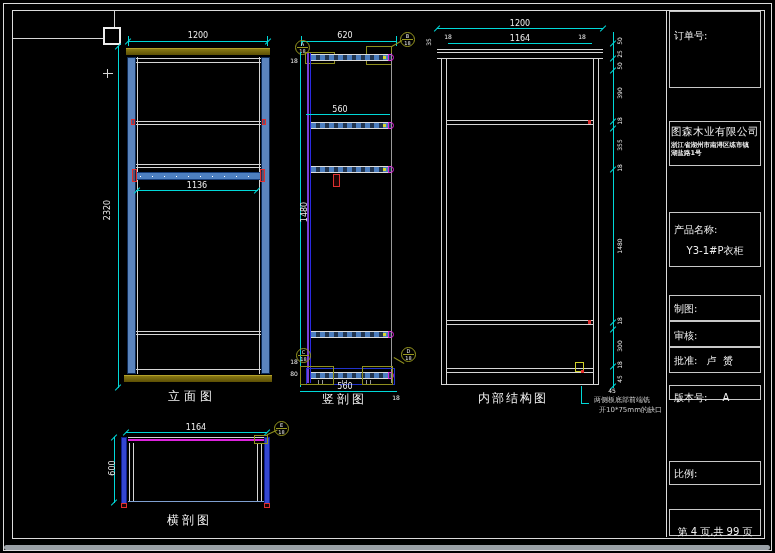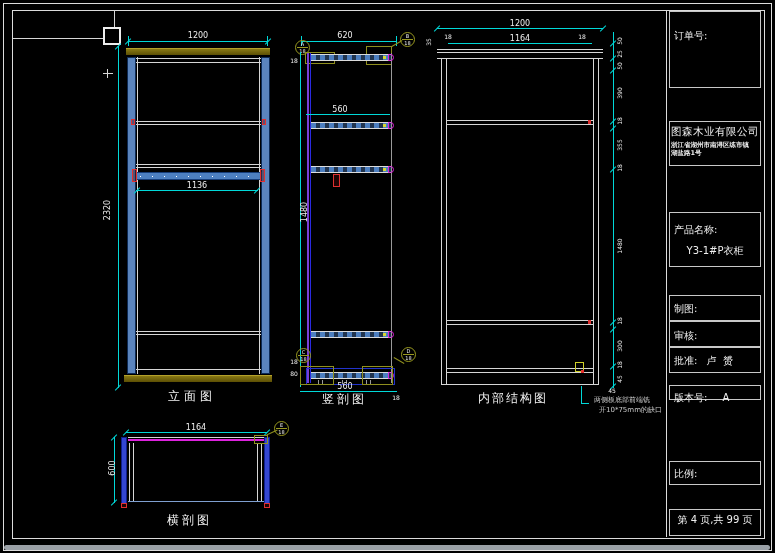--- a/index.html
+++ b/index.html
@@ -283,18 +283,18 @@
     <span>批准:</span>
     <span style="margin-left:6px;white-space:pre;">卢  赟</span>
   </div>
   <div class="tbrow" style="top:363px;height:15px;padding-top:6px;margin-top:12px;">
     <span>版本号:</span>
     <span style="margin-left:12px;">A</span>
   </div>
   <div class="tbrow" style="top:451px;height:24px;padding-top:6px;">
     <span>比例:</span>
   </div>
-  <div class="tbrow" style="top:499px;height:27px;padding-top:4px;text-align:center;">
+  <div class="tbrow" style="top:499px;height:27px;padding-top:16px;text-align:center;">
     <span>第 4 页,共 99 页</span>
   </div>
 </div>
 
 <div class="scroll"></div>
 
 </body></html>

